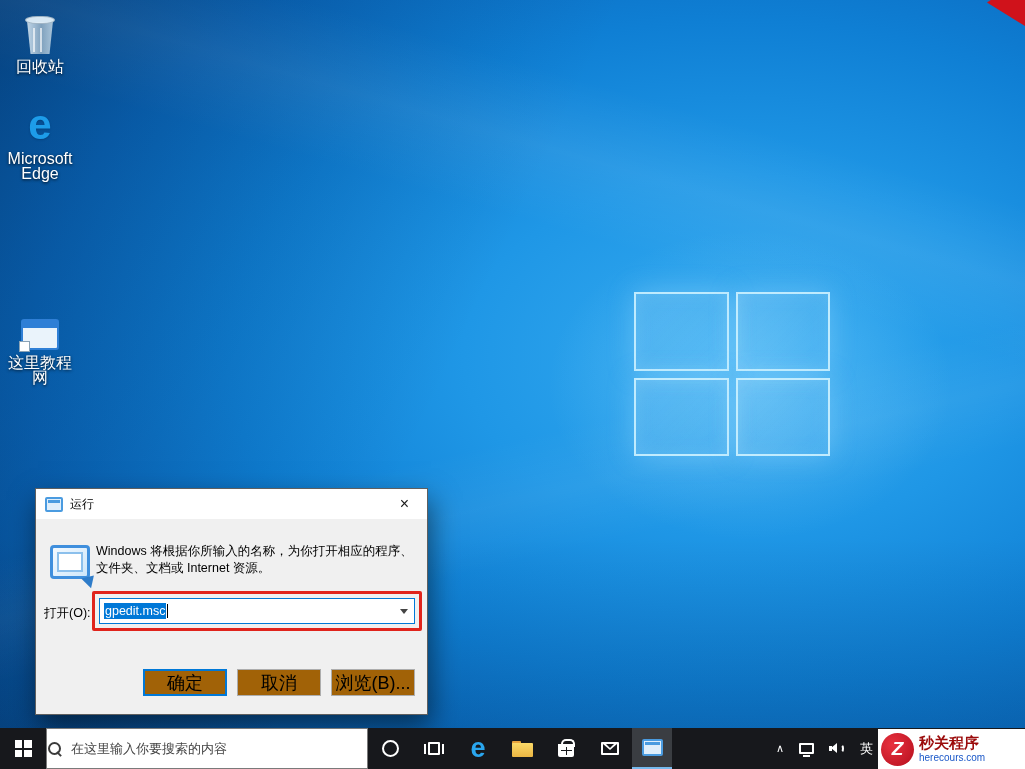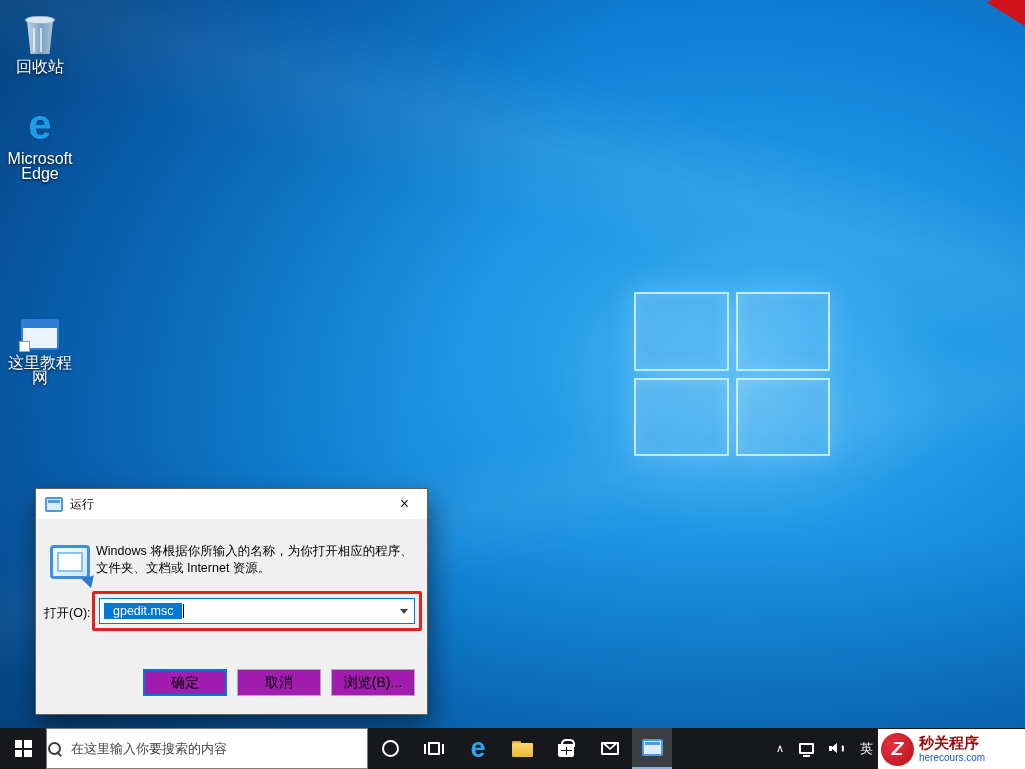--- a/index.html
+++ b/index.html
@@ -69,27 +69,27 @@
   .rb-inner { position:absolute; left:7px; top:7px; width:26px; height:20px; border:2px solid #8cc0ec; background:#fff; }
   .rb-arrow { position:absolute; right:-3px; bottom:-2px; width:0; height:0;
     border-left:7px solid transparent; border-right:7px solid transparent; border-bottom:11px solid #2e7cc9; transform:rotate(45deg); }
 
   .rd-desc { position:absolute; left:60px; top:24px; width:322px; font-size:12.5px; line-height:17px; color:#000; }
 
   .rd-open-label { position:absolute; left:8px; top:86px; font-size:12.5px; color:#000; }
   .red-box { position:absolute; left:56px; top:72px; width:330px; height:40px; border:3px solid #e0241c; border-radius:2px; background:transparent; }
   .combo { position:absolute; inset:4px; background:#fff; border:1px solid #0078d7; display:flex; align-items:stretch; cursor:text; }
   .combo-text { flex:1; display:flex; align-items:center; padding-left:4px; font-size:12.5px; color:#000; overflow:hidden; }
-  .combo-text .sel { background:#0078d7; color:#fff; padding:1px 9px; }
+  .combo-text .sel { background:#0078d7; color:#fff; padding:1px 1px; }
   .caret { width:1px; height:14px; background:#000; margin-left:1px; }
   .combo-btn { width:20px; display:flex; align-items:center; justify-content:center; background:#fff; border:none; cursor:pointer; }
   .combo-btn::after { content:""; border-left:4px solid transparent; border-right:4px solid transparent; border-top:5px solid #444; }
 
   .rd-buttons { position:absolute; right:12px; top:150px; display:flex; gap:10px; }
-  .btn { width:84px; height:27px; font-size:14px; font-family:inherit; background:#a21caf; border:1px solid #adadad; cursor:pointer; color:#000; }
+  .btn { width:84px; height:27px; font-size:18px; font-family:inherit; background:#a16207; border:1px solid #adadad; cursor:pointer; color:#000; }
   .btn.default { border:2px solid #0078d7; }
 
   
   .taskbar { position:absolute; left:0; bottom:0; width:1025px; height:41px; background:#17181c;
     display:flex; align-items:stretch; z-index:6; }
   .tb-btn { width:46px; display:flex; align-items:center; justify-content:center; cursor:pointer; flex:0 0 auto; }
   .start-grid { width:17px; height:17px; display:grid; grid-template-columns:1fr 1fr; grid-template-rows:1fr 1fr; gap:2px; }
   .start-grid span { background:#fff; }
 
   .search { width:322px; flex:0 0 auto; background:#fff; border:1px solid #7a7a7a; display:flex; align-items:center; gap:9px; cursor:text; }

